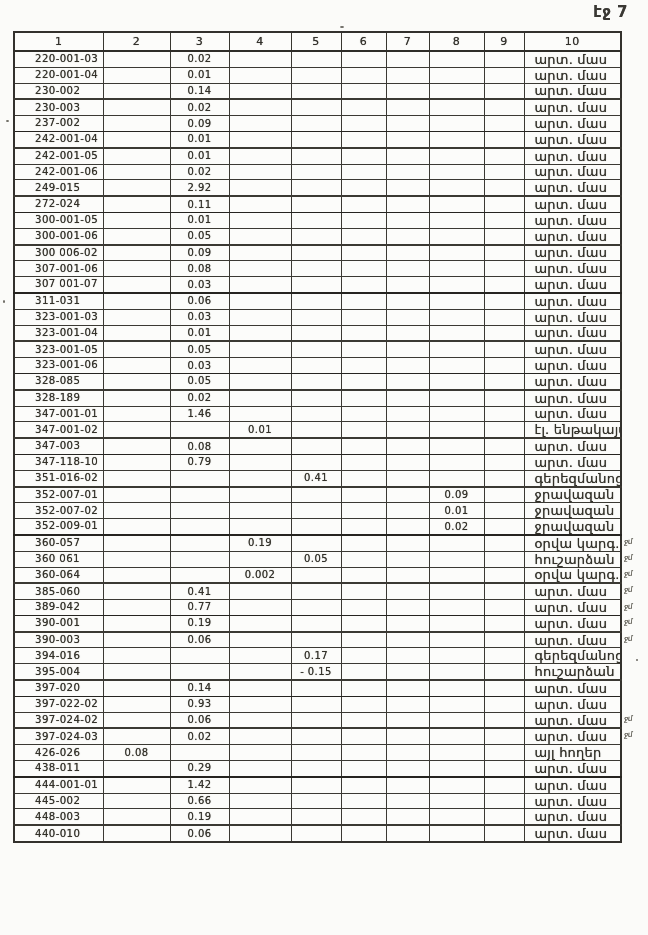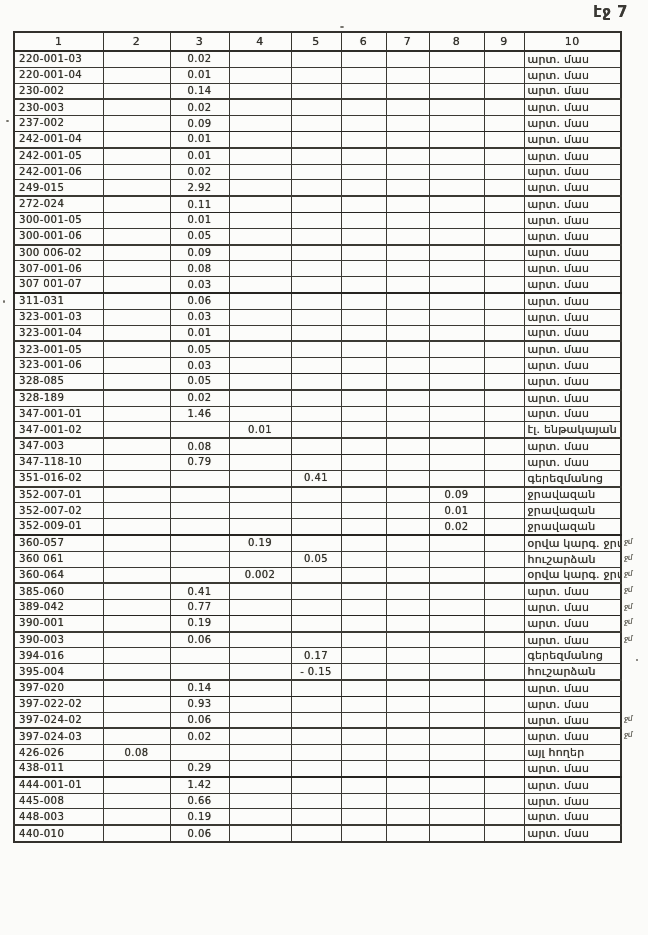--- a/index.html
+++ b/index.html
@@ -39,25 +39,25 @@
     color:#32302b;text-shadow:0 0 0.7px rgba(48,46,40,.85);
     letter-spacing:0.5px;
   }
   table.scan td{
     height:14.8px;padding:0 2px;font-size:10px;line-height:1;
     vertical-align:middle;white-space:nowrap;overflow:hidden;
     border:1px solid #3b3933;border-top-width:1.5px;
     color:#333129;text-shadow:0 0 0.7px rgba(48,46,40,.8);
     letter-spacing:0.4px;
   }
-  table.scan td.c1{text-align:left;padding-left:4px;font-size:10.2px}
+  table.scan td.c1{text-align:left;padding-left:20px;font-size:10.2px}
   table.scan td.c2,table.scan td.c3,table.scan td.c4,
   table.scan td.c5,table.scan td.c6,table.scan td.c7,
   table.scan td.c8,table.scan td.c9{text-align:center}
-  table.scan td.c10{text-align:left;padding-left:3px;font-size:11px;letter-spacing:0.2px}
+  table.scan td.c10{text-align:left;padding-left:10px;font-size:13px;letter-spacing:0.2px}
   
   table.scan tbody tr:nth-child(3n) td{border-bottom-width:2px;}
   table.scan tbody tr:nth-child(4n+1) td{border-top-color:#2e2c27;}
   table.scan tbody tr:nth-child(5n) td{border-bottom-color:#262420;}
   .notes-layer{position:absolute;left:611px;top:0;width:22px;height:100%;}
   .margin-note{
     position:absolute;left:0;
     font-size:7.5px;font-style:italic;color:#5c5a52;
     letter-spacing:-0.5px;transform:rotate(-4deg);
     text-shadow:0 0 0.5px rgba(90,88,80,.7);
@@ -648,21 +648,21 @@
           <td class="c3">1.42</td>
           <td class="c4"></td>
           <td class="c5"></td>
           <td class="c6"></td>
           <td class="c7"></td>
           <td class="c8"></td>
           <td class="c9"></td>
           <td class="c10">արտ. մաս</td>
         </tr>
         <tr>
-          <td class="c1">445-008</td>
+          <td class="c1">445-002</td>
           <td class="c2"></td>
           <td class="c3">0.66</td>
           <td class="c4"></td>
           <td class="c5"></td>
           <td class="c6"></td>
           <td class="c7"></td>
           <td class="c8"></td>
           <td class="c9"></td>
           <td class="c10">արտ. մաս</td>
         </tr>

